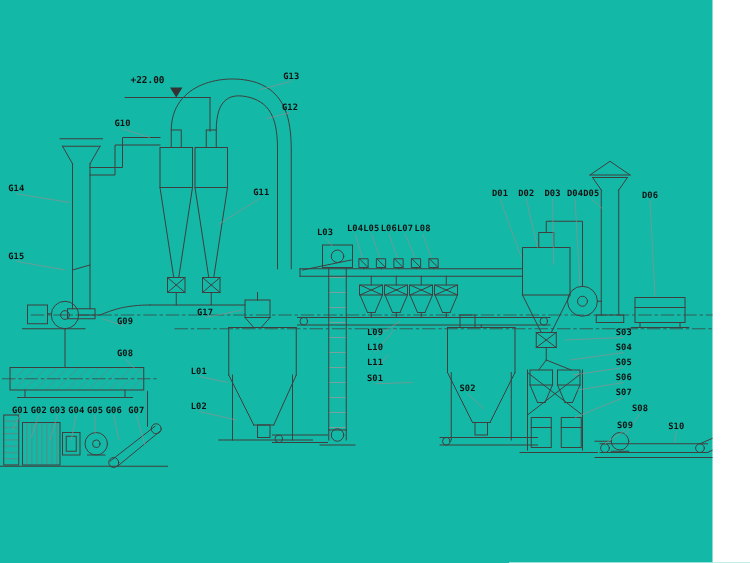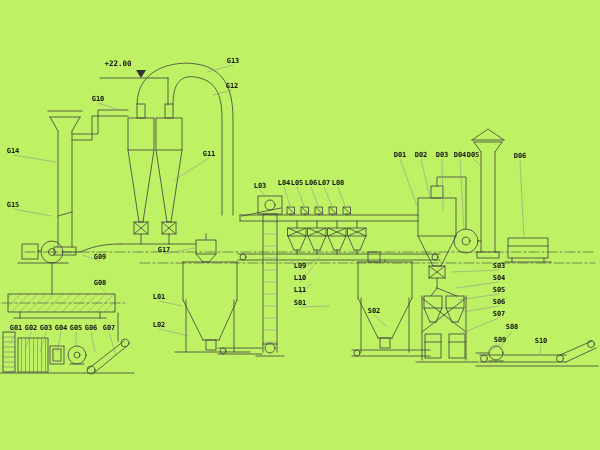--- a/index.html
+++ b/index.html
@@ -1,16 +1,16 @@
 <!DOCTYPE html>
 <html><head>
 <meta charset="utf-8">
 <style>
   html,body{margin:0;padding:0;background:#ffffff;}
-  .stage{position:relative;width:600px;height:450px;background:#bef264;overflow:hidden;}
+  .stage{position:relative;width:552px;height:450px;background:#14b8a6;overflow:hidden;padding-left:18px;}
   svg{position:absolute;left:0;top:0;}
   .lbl{font-family:"DejaVu Sans Mono","Liberation Mono",monospace;font-size:7px;font-weight:bold;fill:#111111;text-anchor:middle;}
   .elev{font-size:7.5px;}
   .leader{stroke:#909090;stroke-width:0.55;fill:none;}
 </style>
 </head>
 <body>
 
 <div class="stage">
 <svg width="600" height="450" viewBox="0 0 600 450">

